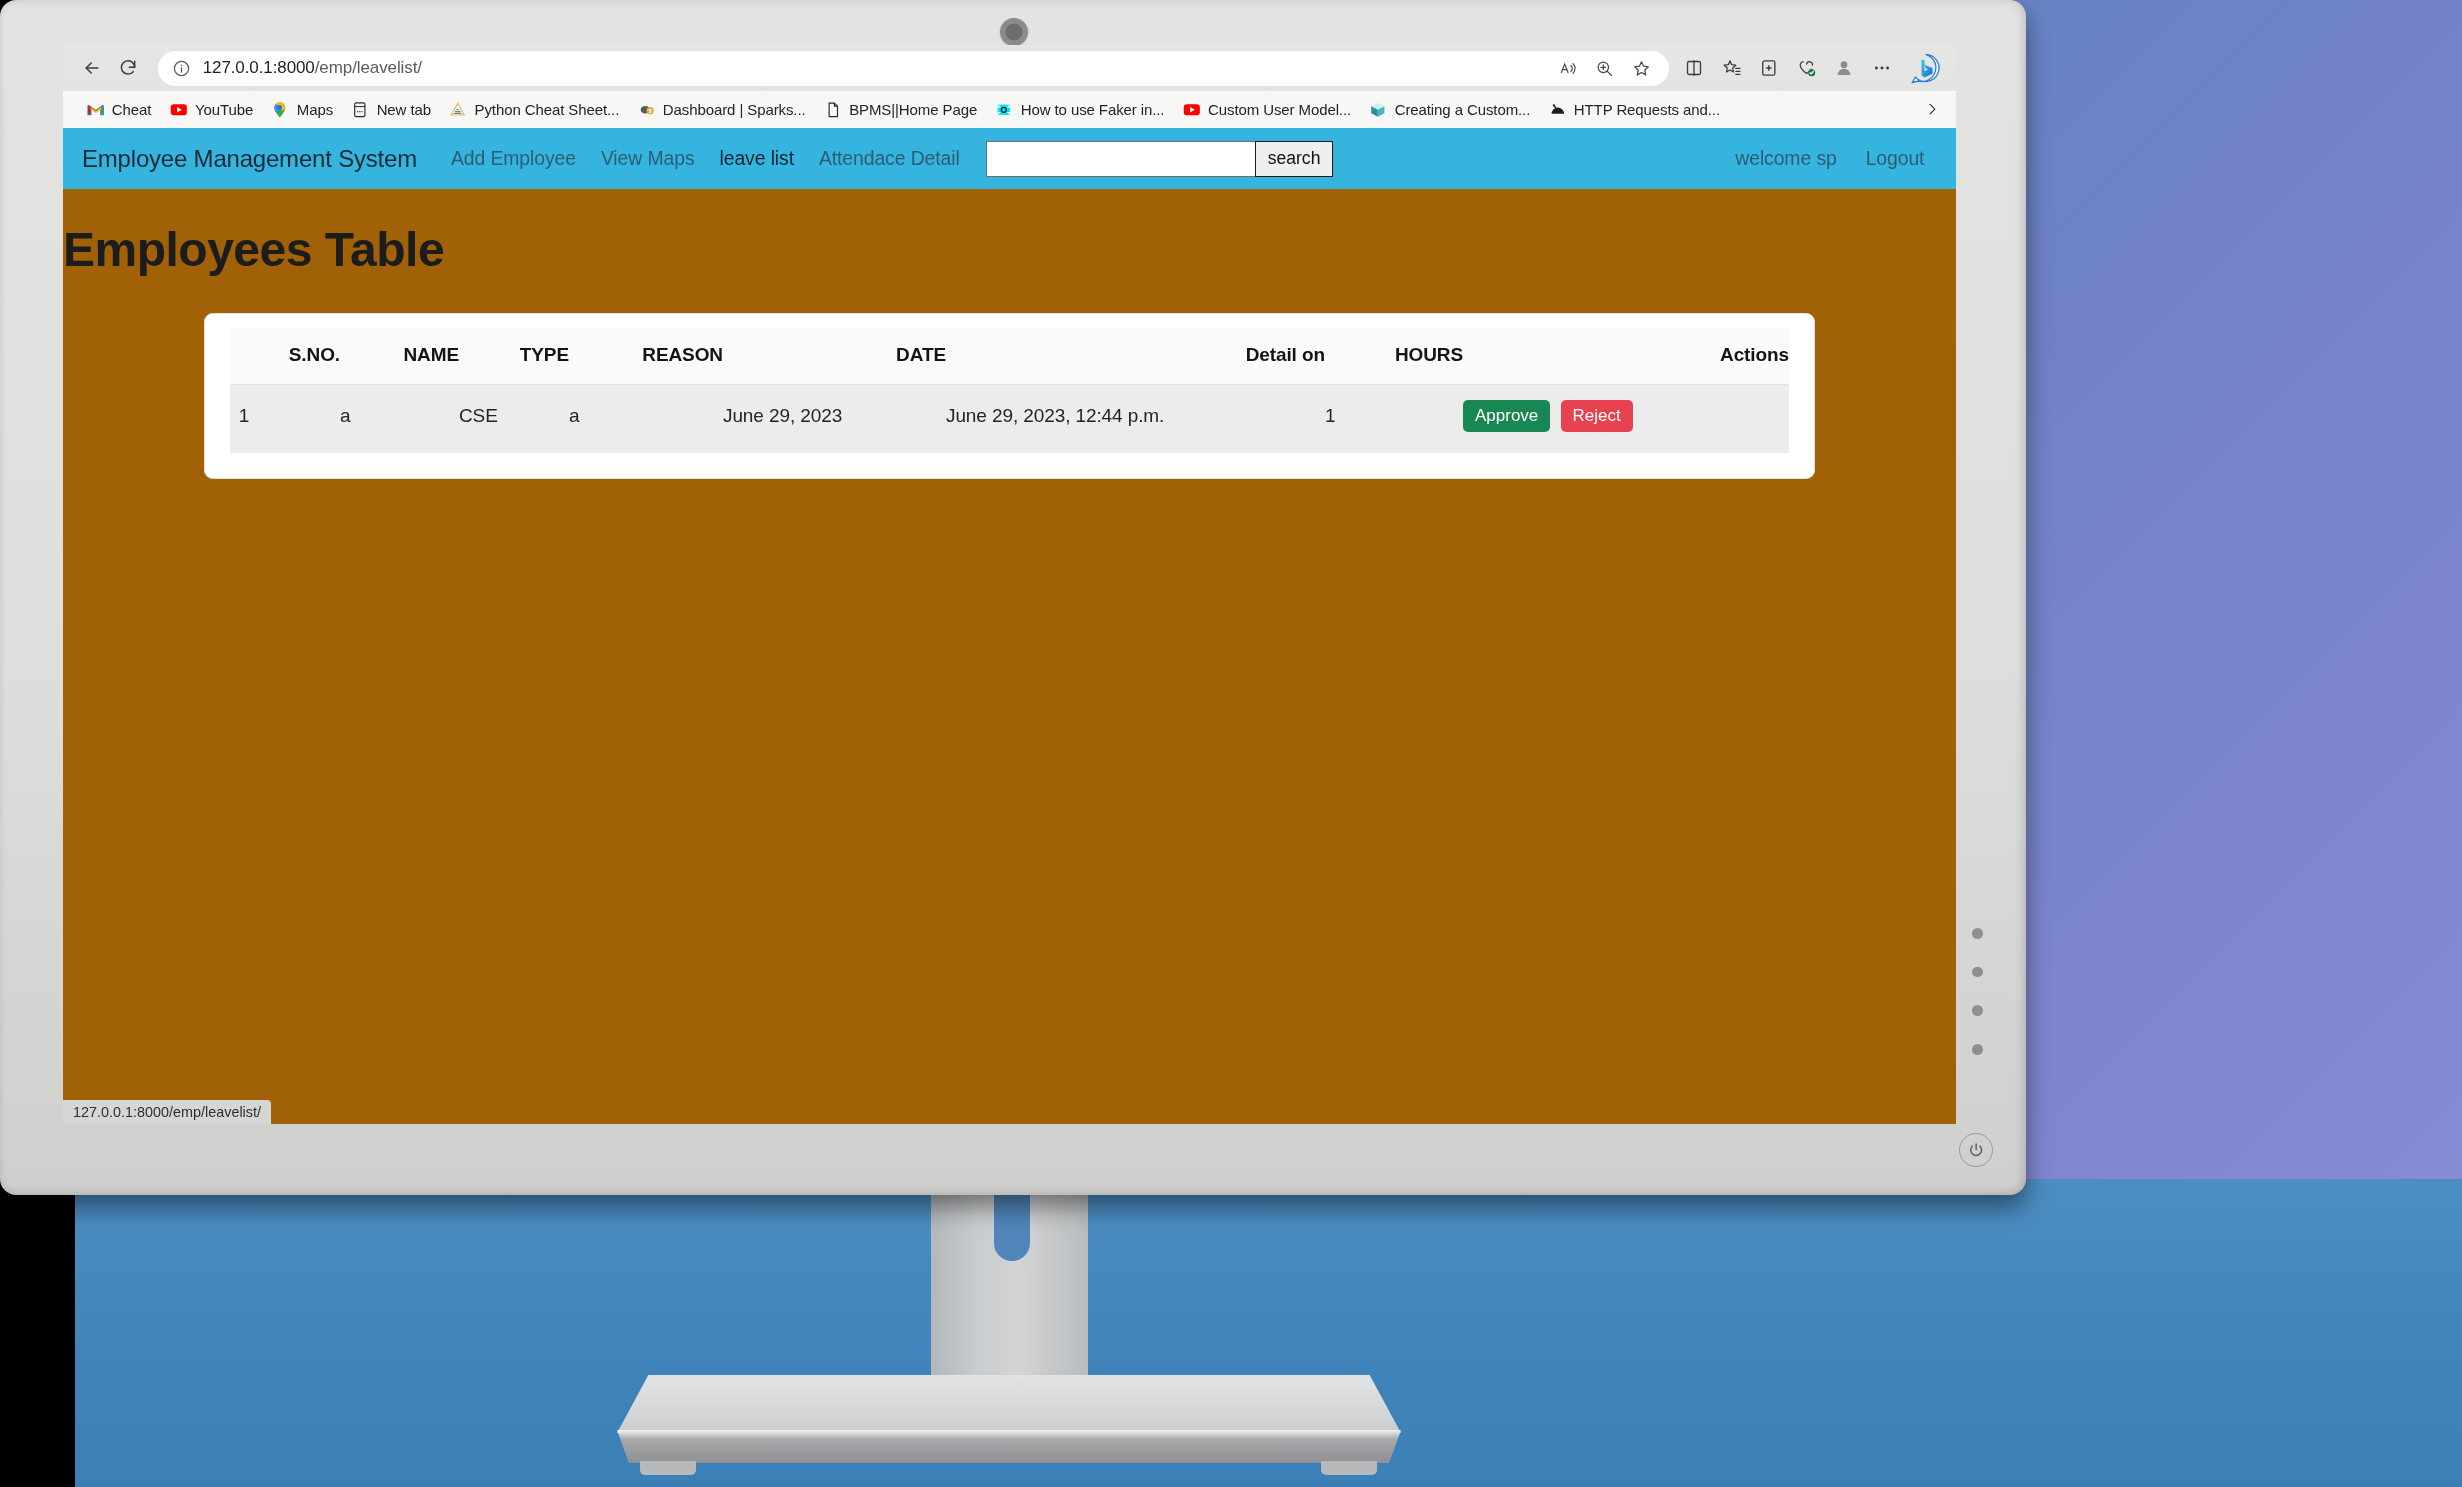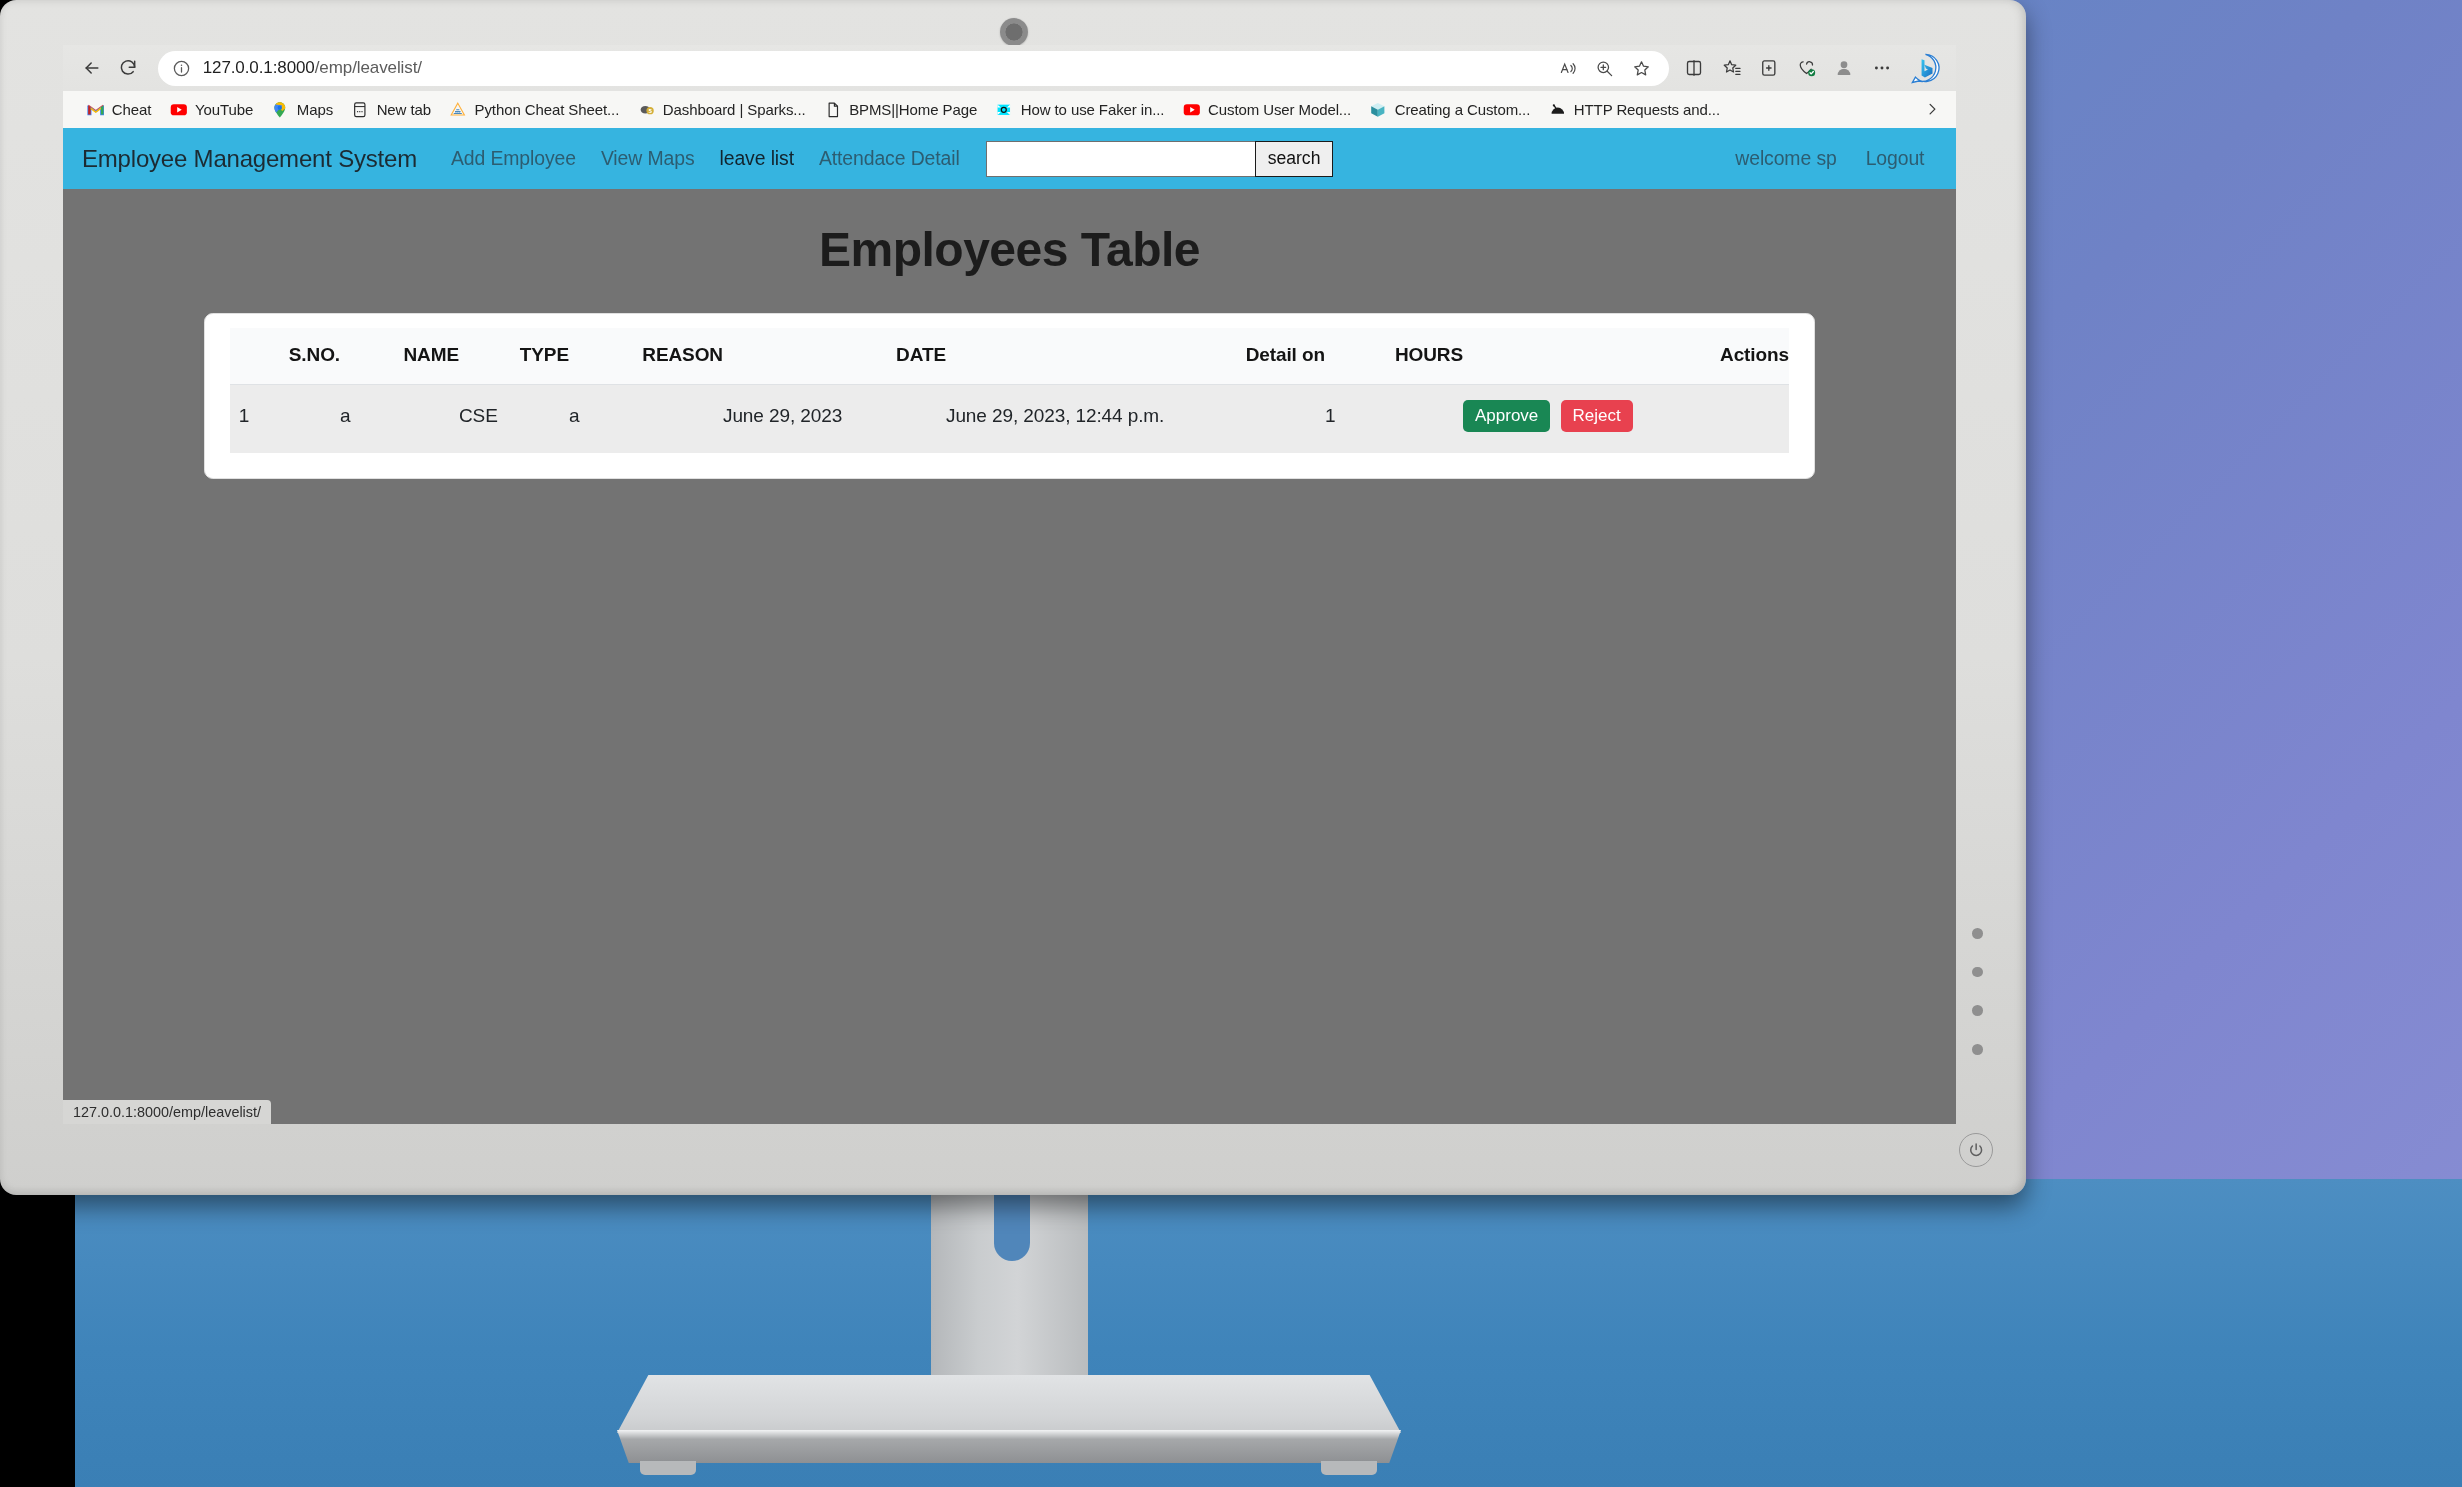--- a/index.html
+++ b/index.html
@@ -139,21 +139,21 @@
     position: absolute; right: 10px; top: 50%; transform: translateY(-50%);
     width: 28px; height: 28px; display: flex; align-items: center; justify-content: center;
     color: #3b3b3b;
   }
   #bookmarks-overflow svg { width: 16.3px; height: 16.3px; }
 
   
   #viewport {
     position: absolute;
     left: 0; right: 0; top: 83px; bottom: 0;
-    background: #737373;
+    background: #a16207;
     overflow: hidden;
   }
 
   
   #app-navbar {
     height: 61px;
     background: #36b4e0;
     display: flex; align-items: center;
     padding: 0 17.6px 0 19px;
     position: relative;
@@ -194,21 +194,20 @@
     padding: 0 11.3px;
     color: #111;
     cursor: pointer;
     margin-left: -0.6px;
   }
   #navbar-right { margin-left: auto; display: flex; align-items: center; gap: 29px; padding-right: 14px; }
   #navbar-right .nav-link { margin-right: 0; }
 
   
   #page-title {
-    text-align: center;
     font-size: 48px;
     font-weight: 700;
     color: #1c1c1c;
     margin-top: 33px;
     letter-spacing: -0.5px;
   }
   #table-card {
     margin: 36px auto 0 auto;
     width: 1611px;
     background: #fff;

